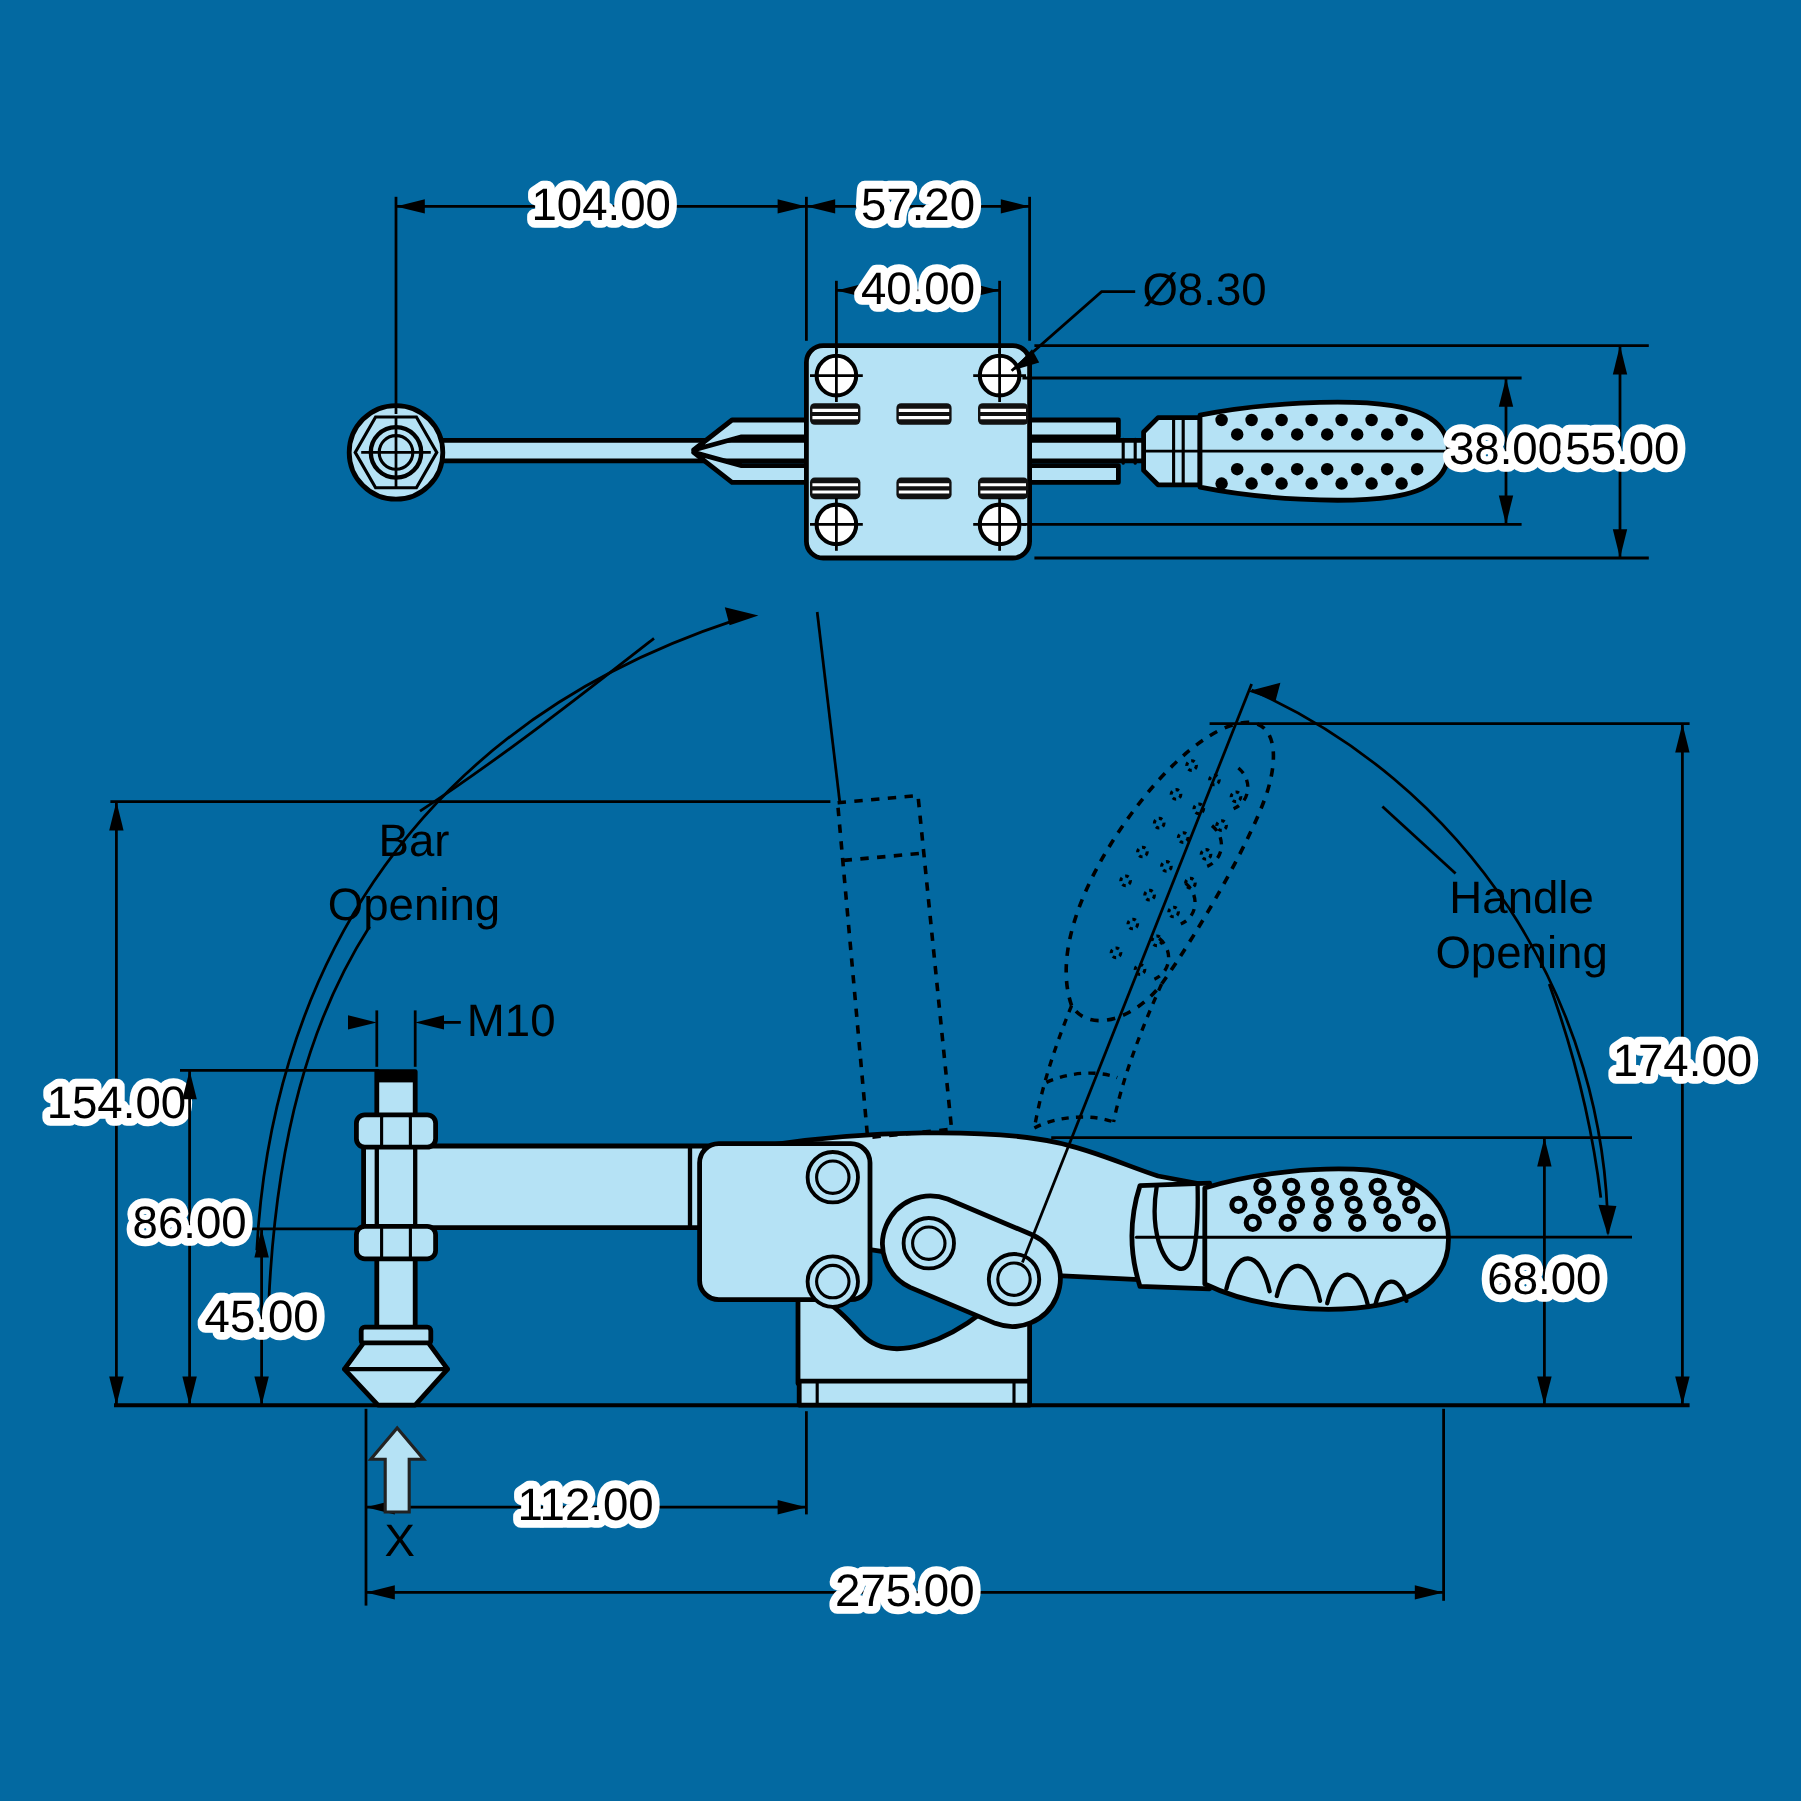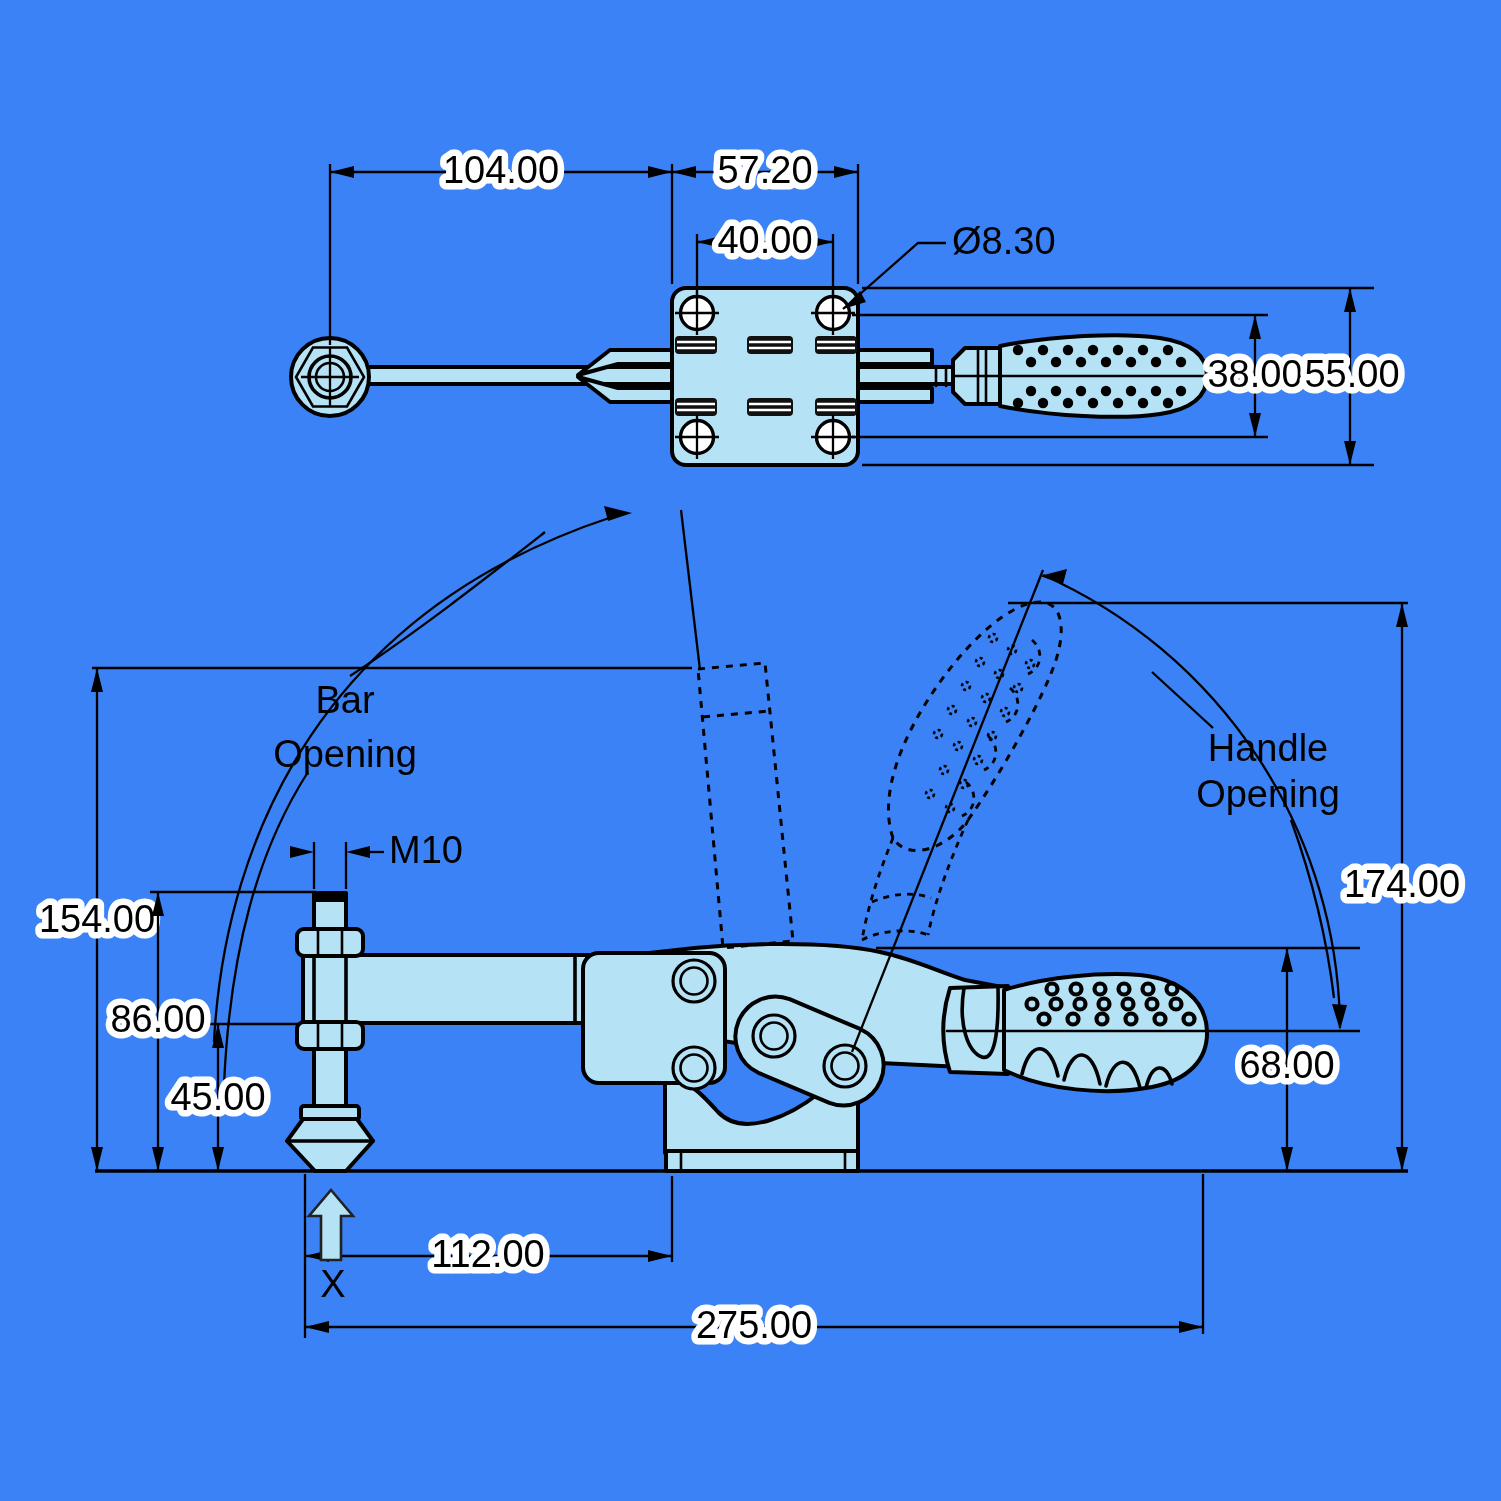--- a/index.html
+++ b/index.html
@@ -1,16 +1,16 @@
 <!DOCTYPE html>
 <html style="--part-fill: #b5e2f5;"><head>
 <meta charset="utf-8">
 <style>
   html,body{margin:0;padding:0;background:#fff;}
-  .page{width:1501px;height:1501px;background:#3b82f6;position:relative;font-family:"Liberation Sans",sans-serif;}
+  .page{width:1501px;height:1501px;background:#0369a1;position:relative;font-family:"Liberation Sans",sans-serif;}
   svg{display:block;}
   .part{fill:var(--part-fill,#b5e2f5);stroke:#000;stroke-width:4;stroke-linejoin:round;}
   .part-thin{fill:var(--part-fill,#b5e2f5);stroke:#000;stroke-width:3.2;stroke-linejoin:round;}
   .hole{fill:#fff;stroke:#000;stroke-width:3.4;}
   .ln{fill:none;stroke:#000;stroke-width:3.6;stroke-linecap:round;}
   .ln2{fill:none;stroke:#000;stroke-width:2.6;stroke-linecap:round;}
   .dim{fill:none;stroke:#000;stroke-width:2.3;}
   .arr{fill:#000;stroke:none;}
   .dash{fill:none;stroke:#000;stroke-width:3;stroke-dasharray:7 7;stroke-linejoin:round;}
   .dash2{fill:none;stroke:#000;stroke-width:2.8;stroke-dasharray:6 6;}

